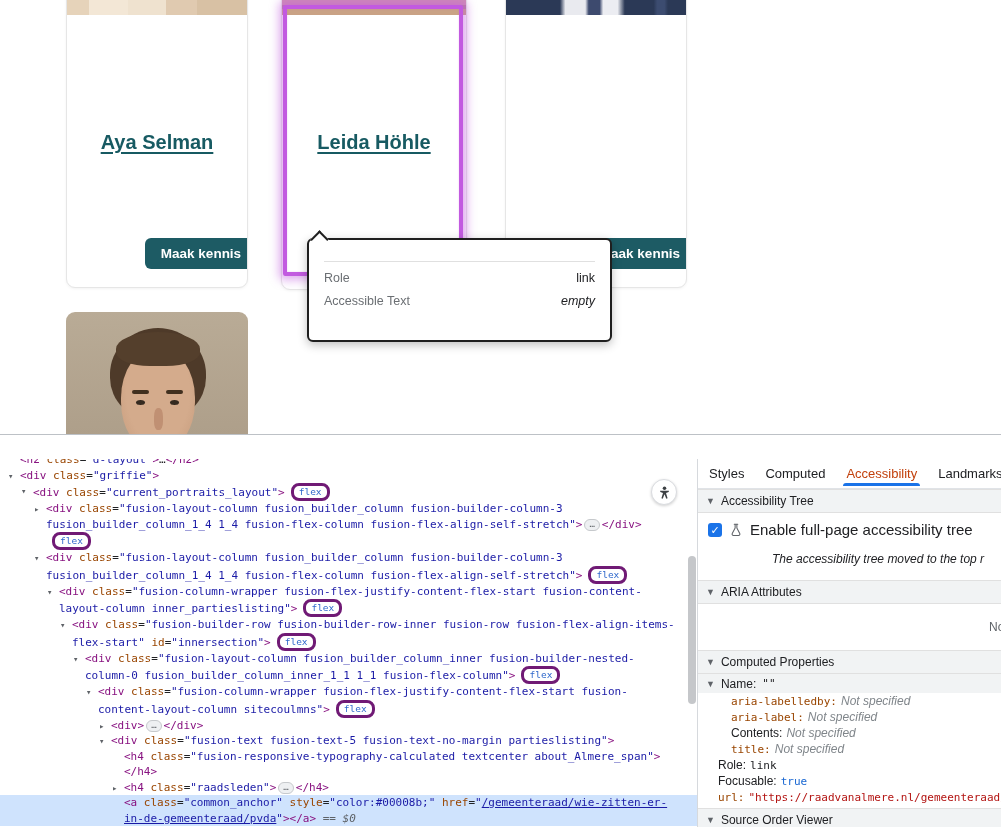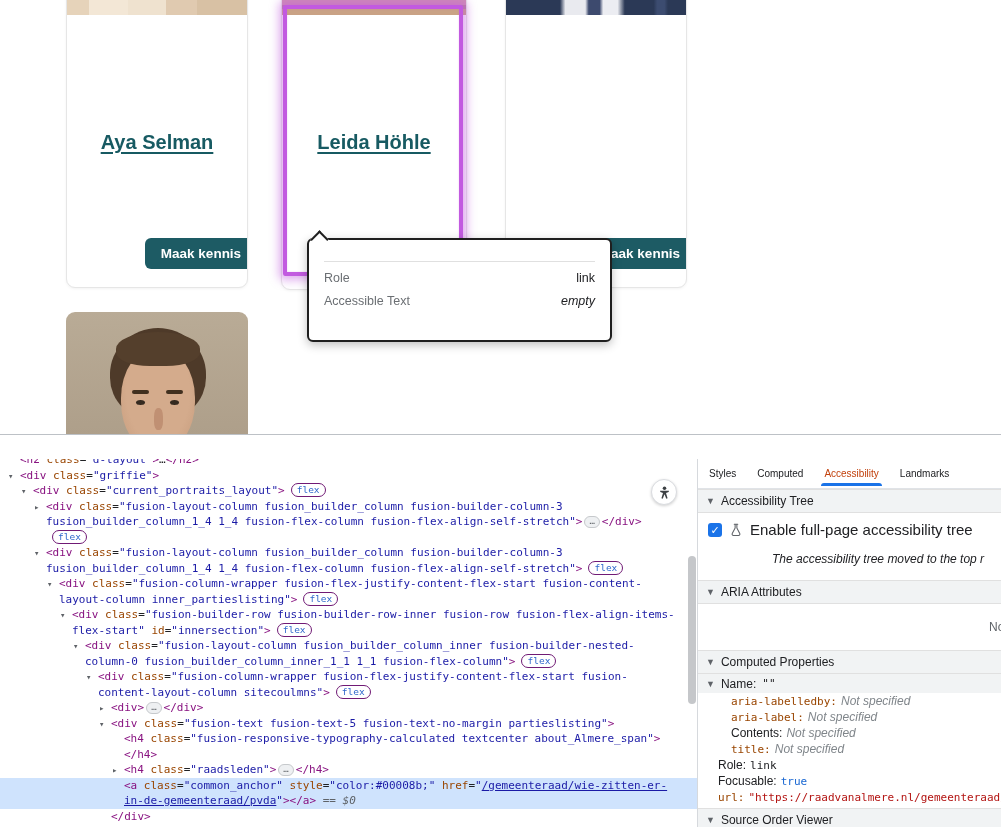--- a/index.html
+++ b/index.html
@@ -78,36 +78,36 @@
   .tree-line.sel { background:#cfe3fd; }
   .arrow { position:absolute; color:#5f6368; font-size:9px; top:1px; }
   .tk-g { color:#881280; }
   .tk-a { color:#994500; }
   .tk-v { color:#1a1aa6; }
   .tk-l { color:#1a1aa6; text-decoration:underline; }
   .tk-n { color:#202124; }
   .tk-q { color:#5f6368; font-style:italic; }
   .tk-e { display:inline-block; background:#eef0f2; border:1px solid #c6c9cc; border-radius:8px;
     color:#5f6368; font-size:9px; line-height:8px; padding:0 4px 2px 4px; margin:0 2px; vertical-align:1px; cursor:pointer; }
-  .tk-b { display:inline-block; border:1px solid #701a75; border-radius:8px; color:#3069cc; background:#fff;
+  .tk-b { display:inline-block; border:3px solid #701a75; border-radius:8px; color:#3069cc; background:#fff;
     font-size:9.5px; line-height:12px; padding:0 5px; margin-left:6px; vertical-align:1px; cursor:pointer; }
 
   .el-scrollbar { position:absolute; left:688px; top:97px; width:8px; height:148px; border-radius:4px;
     background:#c5c7ca; }
   .a11y-fab { position:absolute; left:651px; top:20px; width:26px; height:26px; border-radius:50%;
     background:#fff; border:1px solid #dadce0; box-shadow:0 1px 3px rgba(0,0,0,.18);
     display:flex; align-items:center; justify-content:center; cursor:pointer; }
 
   .panel-divider { position:absolute; left:697px; top:0; width:1px; height:369px; background:#d6d9dd; }
 
   
   .sidebar { position:absolute; left:698px; top:0; width:312px; height:369px; background:#fff; overflow:hidden; }
   .sb-tabs { height:30px; display:flex; align-items:center; gap:21px; padding-left:11px;
     border-bottom:1px solid #e0e3e7; background:#fff; }
-  .sb-tab { font-size:10px; color:#202124; position:relative; height:24px; display:flex;
+  .sb-tab { font-size:13px; color:#202124; position:relative; height:24px; display:flex;
     align-items:center; cursor:pointer; white-space:nowrap; }
   .sb-tab.active { color:#c2410c; }
   .sb-tab.active::after { content:""; position:absolute; left:-3px; right:-3px; bottom:0; height:3px;
     background:#1a73e8; border-radius:3px 3px 0 0; }
   .sb-section-header { height:24px; background:#f1f3f4; border-bottom:1px solid #e0e0e0;
     display:flex; align-items:center; padding-left:8px; font-size:12px; font-weight:500; color:#202124;
     gap:6px; cursor:pointer; }
   .sb-section-header:not(:first-child){ border-top:1px solid #e0e0e0; }
   .sb-tri { color:#5f6368; font-size:9px; }
   .sb-check-row { display:flex; align-items:center; gap:7px; padding:8px 8px 6px 10px; }

